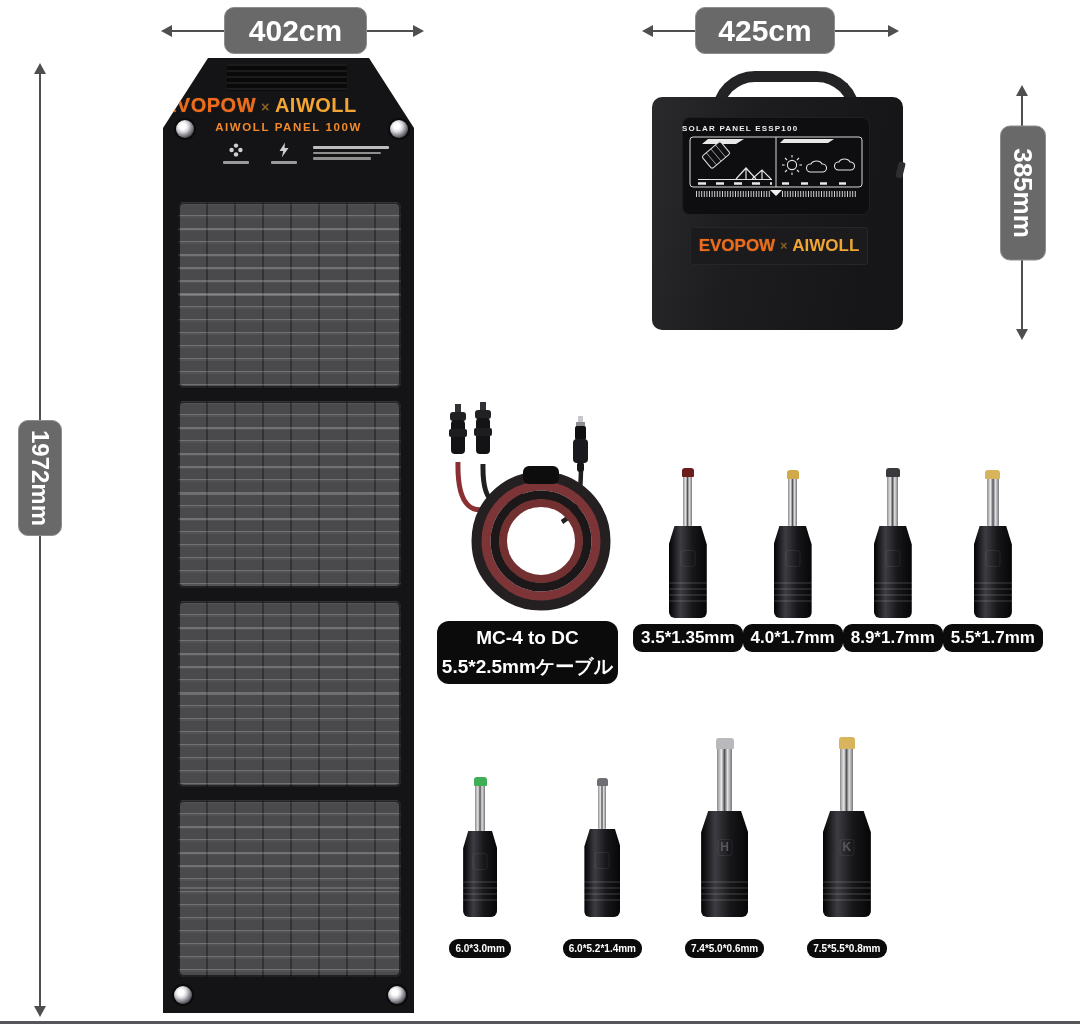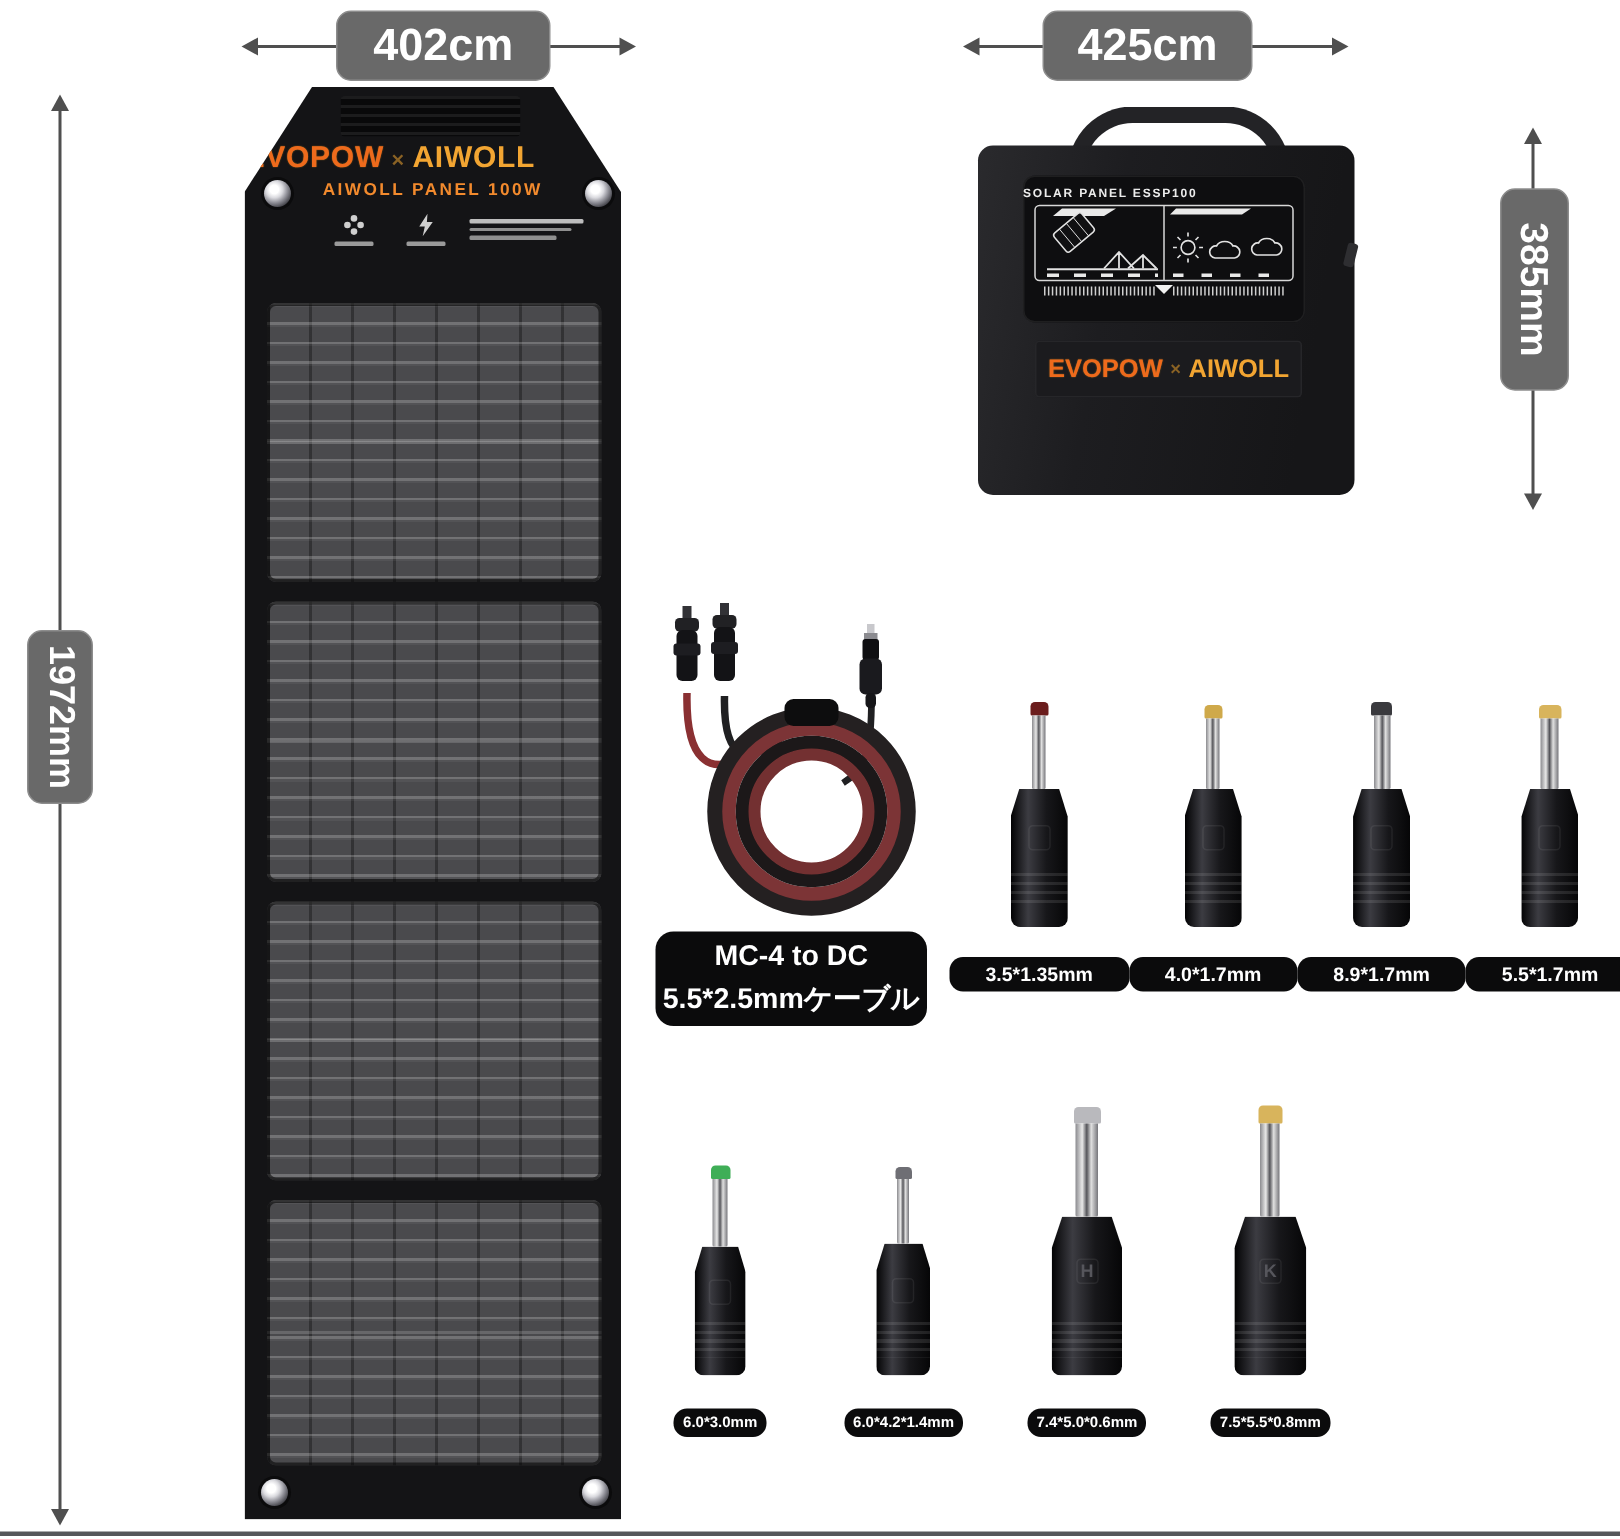--- a/index.html
+++ b/index.html
@@ -80,21 +80,21 @@
   .plug-body{position:relative;background:linear-gradient(90deg,#020203,#3c3c42 30%,#17171a 62%,#060607);
              clip-path:polygon(15% 0, 85% 0, 100% 20%, 100% 100%, 0 100%, 0 20%);
              border-radius:0 0 6px 6px;}
   .plug-body::after{content:"";position:absolute;left:0;right:0;bottom:12px;height:24px;
              background:repeating-linear-gradient(to bottom, rgba(255,255,255,0.10) 0 2px, transparent 2px 6px);}
   .emboss{position:absolute;top:26%;left:50%;transform:translateX(-50%);
           min-width:13px;height:15px;border:1px solid rgba(255,255,255,0.07);border-radius:3px;
           display:flex;align-items:center;justify-content:center;
           font-size:12px;font-weight:bold;color:#56565c;line-height:1;}
   .size-pill{background:#0b0b0c;color:#fff;font-weight:bold;border-radius:9px;white-space:nowrap;}
-  #ad-row1 .size-pill{font-size:13px;padding:4px 24px;margin-top:20px;}
+  #ad-row1 .size-pill{font-size:17px;padding:4px 8px;margin-top:6px;}
   #ad-row2 .size-pill{font-size:10px;padding:4px 6px;margin-top:22px;}
 
   #bottom-strip{position:absolute;left:0;top:1021px;width:1080px;height:3px;background:#55565a;}
 </style>
 </head>
 <body>
 
 <div id="stage">
 
   <div class="dim-line-h" style="left:170px;top:30px;width:249px;"></div>
@@ -311,21 +311,21 @@
         <div class="size-pill">6.0*3.0mm</div>
       </div>
       <div class="ad-cell">
         <div class="plug-stack">
           <div class="tip" style="width:11px;height:8px;background:#6e6e74;"></div>
           <div class="pin" style="width:8px;height:43px;"></div>
           <div class="plug-body" style="width:36px;height:88px;">
             <span class="emboss"></span>
           </div>
         </div>
-        <div class="size-pill">6.0*4.2*1.4mm</div>
+        <div class="size-pill">6.0*5.2*1.4mm</div>
       </div>
       <div class="ad-cell">
         <div class="plug-stack">
           <div class="tip" style="width:18px;height:11px;background:#b9b9bd;"></div>
           <div class="pin" style="width:15px;height:62px;"></div>
           <div class="plug-body" style="width:47px;height:106px;">
             <span class="emboss">H</span>
           </div>
         </div>
         <div class="size-pill">7.4*5.0*0.6mm</div>

